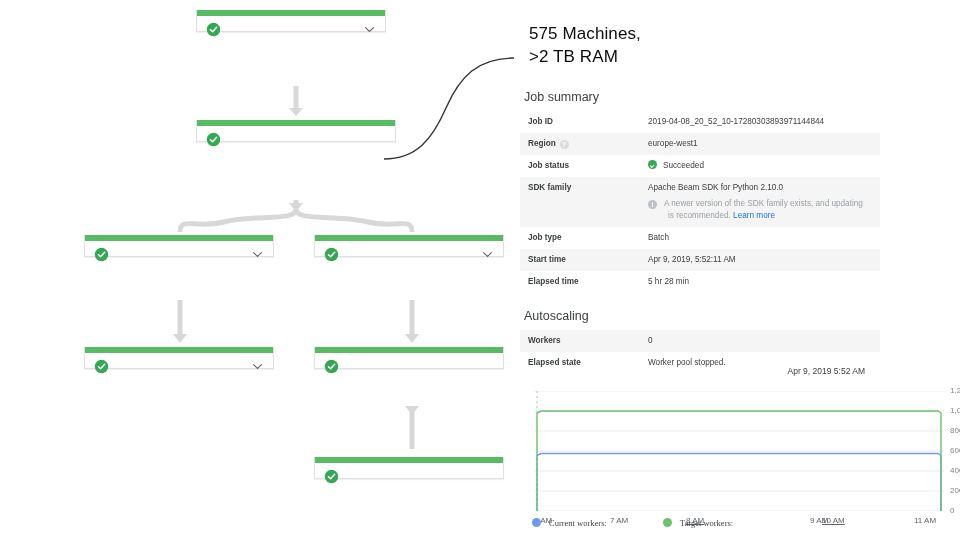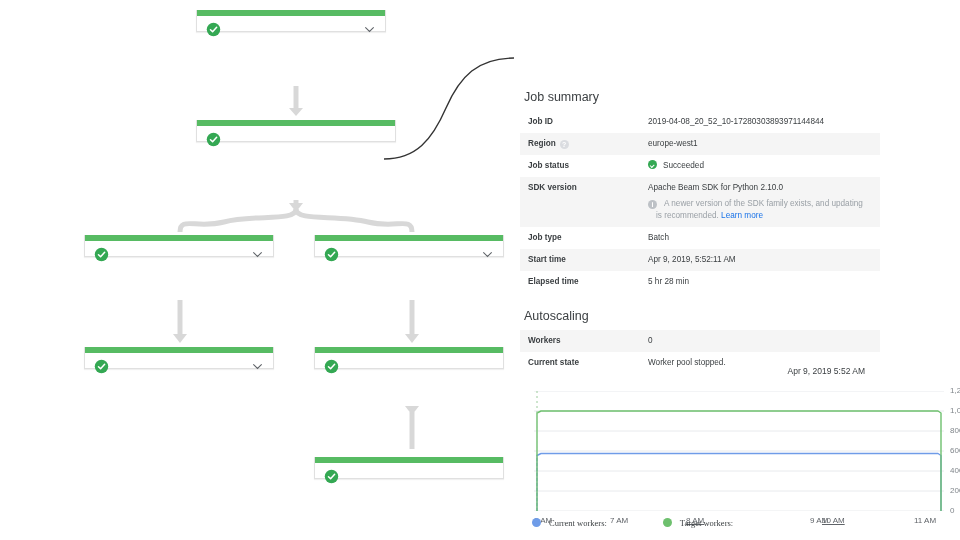--- a/index.html
+++ b/index.html
@@ -92,21 +92,21 @@
     content:"";position:absolute;left:2.4px;top:3.6px;
     width:3.2px;height:1.6px;border-left:1.2px solid #fff;border-bottom:1.2px solid #fff;
     transform:rotate(-45deg);
   }
   .sdknote{color:#9aa0a6;margin-top:4px;line-height:12px;}
   .sdknote .ii{
     display:inline-block;width:9px;height:9px;border-radius:50%;
     background:#bdc1c6;color:#fff;font-size:7px;line-height:9px;text-align:center;
     vertical-align:-1px;margin-right:7px;font-weight:bold;
   }
-  .sdknote .indent{display:block;margin-left:8px;}
+  .sdknote .indent{display:block;margin-left:20px;}
   a.learn{color:#1a73e8;text-decoration:none;}
 
   
   #chartwrap{position:absolute;left:520px;top:366px;width:430px;height:174px;text-align:center;}
   #charttitle{
     position:absolute;right:85px;top:0;font-size:8.5px;color:#3c4043;
   }
   #plot{position:absolute;left:14px;top:25px;width:410px;height:120px;}
   .ylab{
     position:absolute;font-size:8px;color:#80868b;left:320px;
@@ -249,39 +249,43 @@
        <div class="status"></div>
        <div class="duration"></div>
      </div>
         </div>
       </div>
   </div>
 
   <svg id="calloutline" viewBox="0 0 160 160">
     <path d="M4,139 C36,139 52,120 66,88 C80,56 98,38 134,38" fill="none" stroke="#333333" stroke-width="1.4"></path>
   </svg>
+  <div id="callout">
+    <div>575 Machines,</div>
+    <div>&gt;2 TB RAM</div>
+  </div>
 
   <div id="panel">
     <div class="sec-title">Job summary</div>
     <table class="kv" id="summary-table">
         <tbody>
           <tr>
             <td class="k"><span>Job ID</span></td>
             <td class="v"><span>2019-04-08_20_52_10-17280303893971144844</span></td>
           </tr>
           <tr class="alt">
             <td class="k"><span>Region</span><span class="infoicon">?</span></td>
             <td class="v"><span>europe-west1</span></td>
           </tr>
           <tr>
             <td class="k"><span>Job status</span></td>
             <td class="v"><span class="okbadge"></span><span>Succeeded</span></td>
           </tr>
           <tr class="alt">
-            <td class="k"><span>SDK version</span></td>
+            <td class="k"><span>SDK family</span></td>
             <td class="v"><span>Apache Beam SDK for Python 2.10.0</span><div class="sdknote"><span class="ii">i</span><span>A newer version of the SDK family exists, and updating</span><span class="indent"><span>is recommended.</span> <a class="learn" href="#">Learn more</a></span></div></td>
           </tr>
           <tr>
             <td class="k"><span>Job type</span></td>
             <td class="v"><span>Batch</span></td>
           </tr>
           <tr class="alt">
             <td class="k"><span>Start time</span></td>
             <td class="v"><span>Apr 9, 2019, 5:52:11 AM</span></td>
           </tr>
@@ -293,21 +297,21 @@
       </table>
 
     <div class="sec-title" style="margin-top:16px">Autoscaling</div>
     <table class="kv" id="autoscaling-table">
         <tbody>
           <tr class="alt">
             <td class="k"><span>Workers</span></td>
             <td class="v"><span>0</span></td>
           </tr>
           <tr>
-            <td class="k"><span>Current state</span></td>
+            <td class="k"><span>Elapsed state</span></td>
             <td class="v"><span>Worker pool stopped.</span></td>
           </tr>
         </tbody>
       </table>
   </div>
 
   <div id="chartwrap">
     <div id="charttitle">Apr 9, 2019 5:52 AM</div>
     <svg id="plot" viewBox="0 0 410 120" preserveAspectRatio="none">
         <line x1="0" y1="120" x2="410" y2="120" stroke="#e8eaed" stroke-width="1" vector-effect="non-scaling-stroke"></line>

